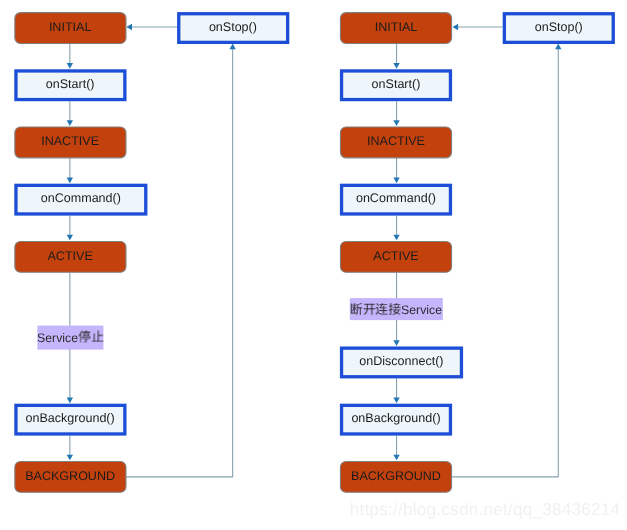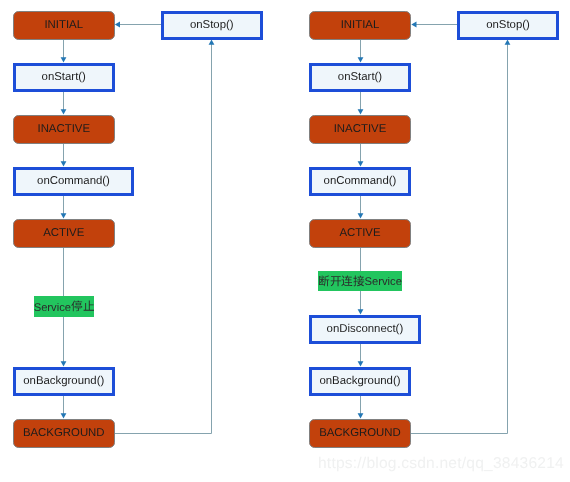--- a/index.html
+++ b/index.html
@@ -12,21 +12,21 @@
          transform:translateZ(0);}
   svg.layer{position:absolute;left:0;top:0;width:570px;height:482px;pointer-events:none;}
   .node{position:absolute;box-sizing:border-box;display:flex;
         align-items:center;justify-content:center;}
   .node .node-label{font-size:11.4px;color:#1c1c1c;line-height:1;
                     white-space:nowrap;position:relative;top:0.8px;
                     transform:translateZ(0);}
   .state{background:#c2410c;border:1px solid #808080;border-radius:5.5px;}
   .action{background:#eff6fb;border:3px solid #1d4ed8;}
   .edge-label{position:absolute;font-size:11.2px;color:#2b2b2b;
-              white-space:nowrap;line-height:0;background:#22c55e;
+              white-space:nowrap;line-height:0;background:#c4b5fd;
               height:12px;padding:4px 0 4.5px;margin-top:-4px;
               transform:translateZ(0);}
   .edge-label .lat{display:inline-block;line-height:12px;
                    position:relative;top:-1.55px;
                    transform:translateZ(0);}
   .edge-label svg.cjk{display:inline-block;position:relative;top:0px;}
   .watermark{position:absolute;font-size:15.6px;color:#f0f1f1;transform:translateZ(0);
              white-space:nowrap;line-height:1;letter-spacing:0.2px;}
 </style>
 </head>

